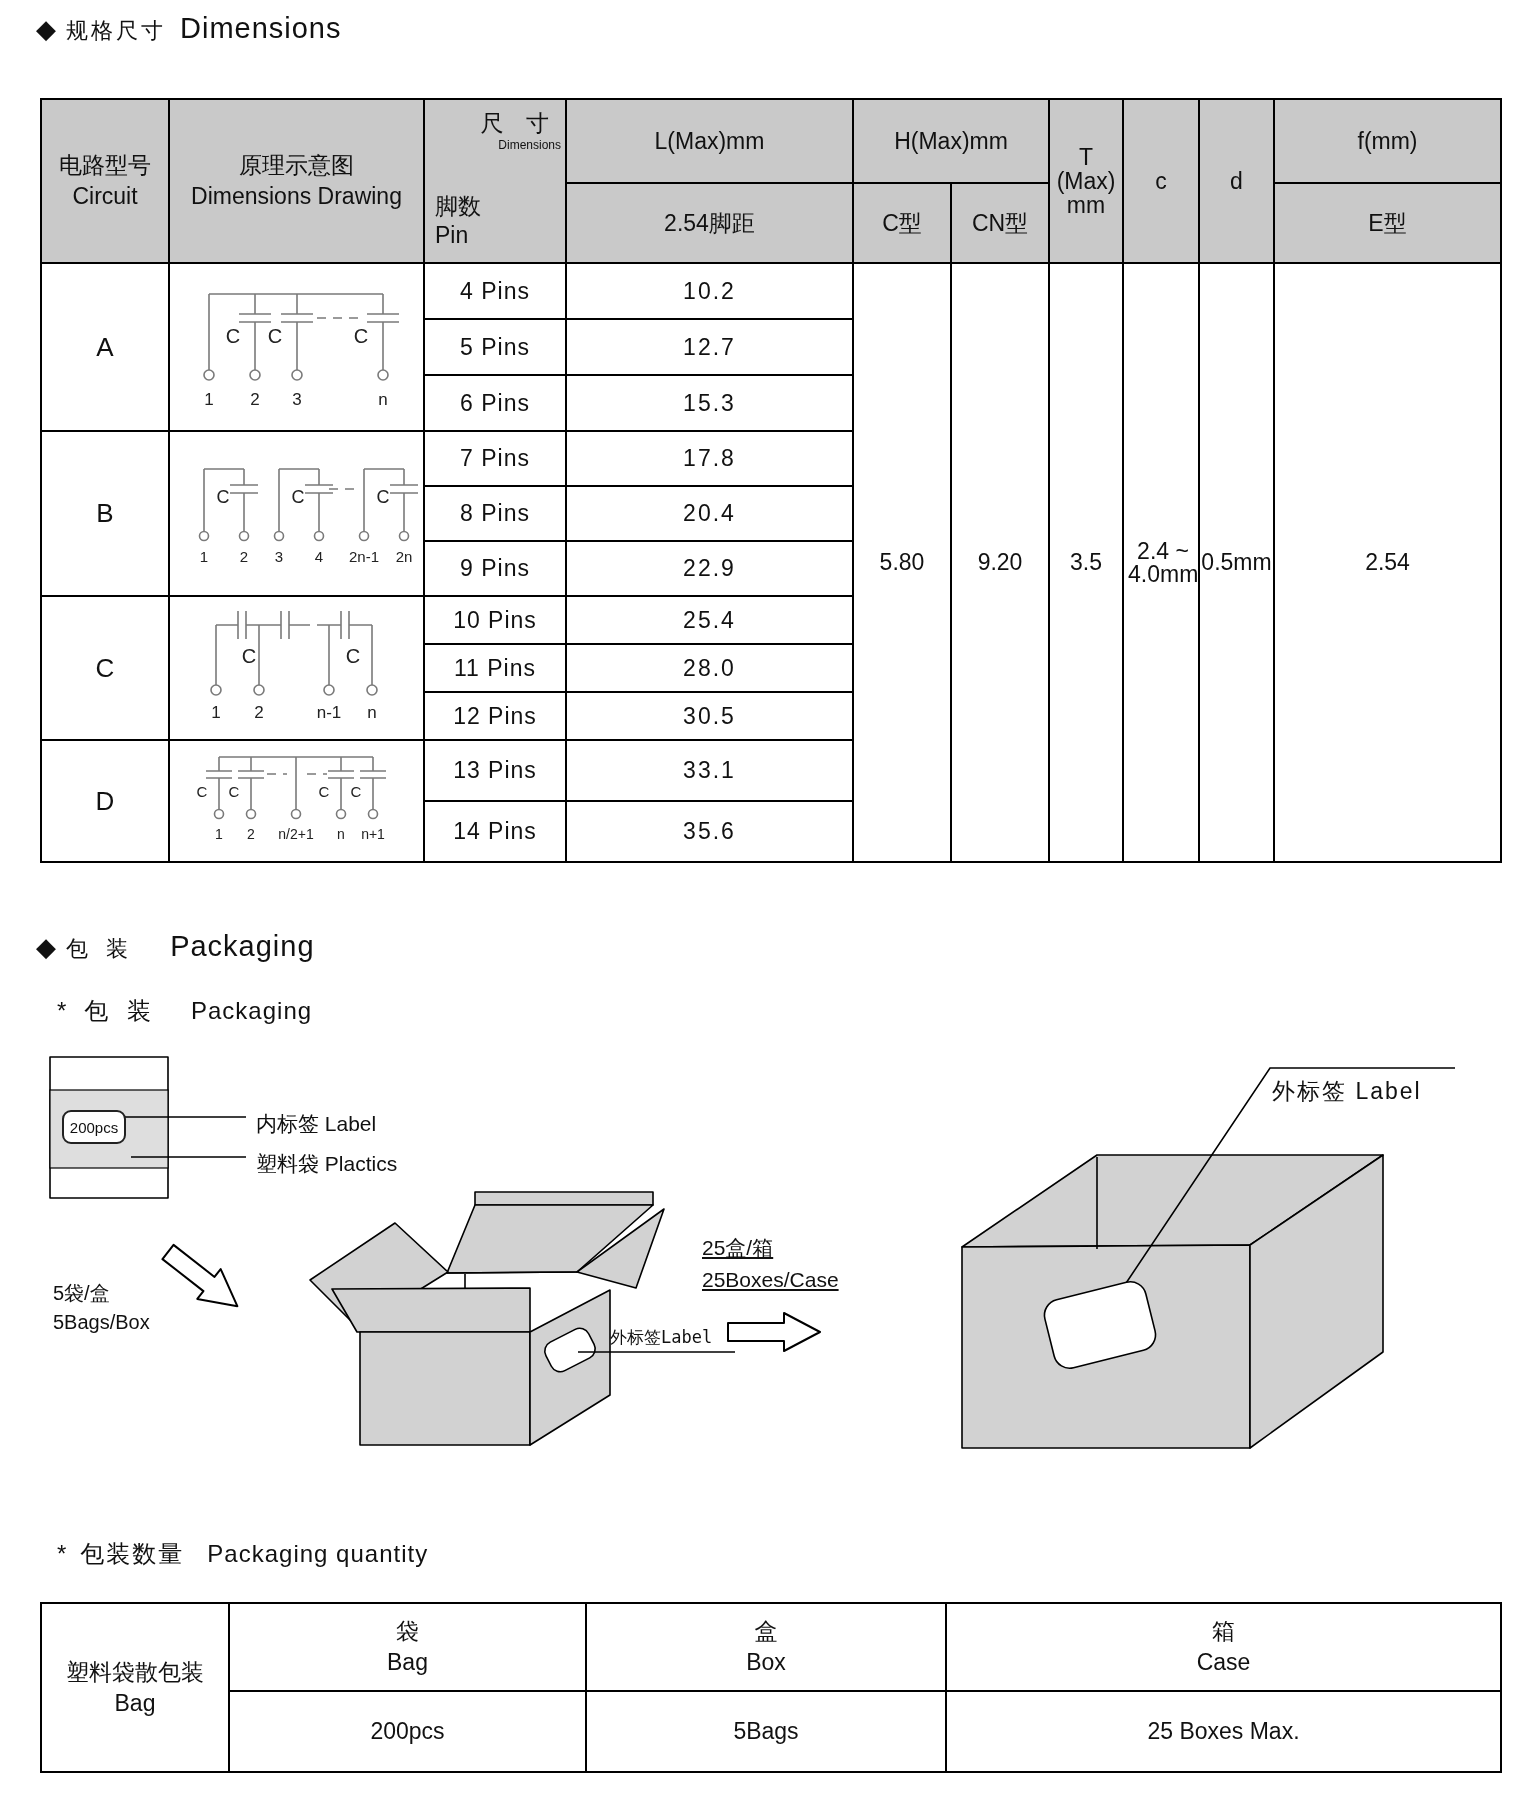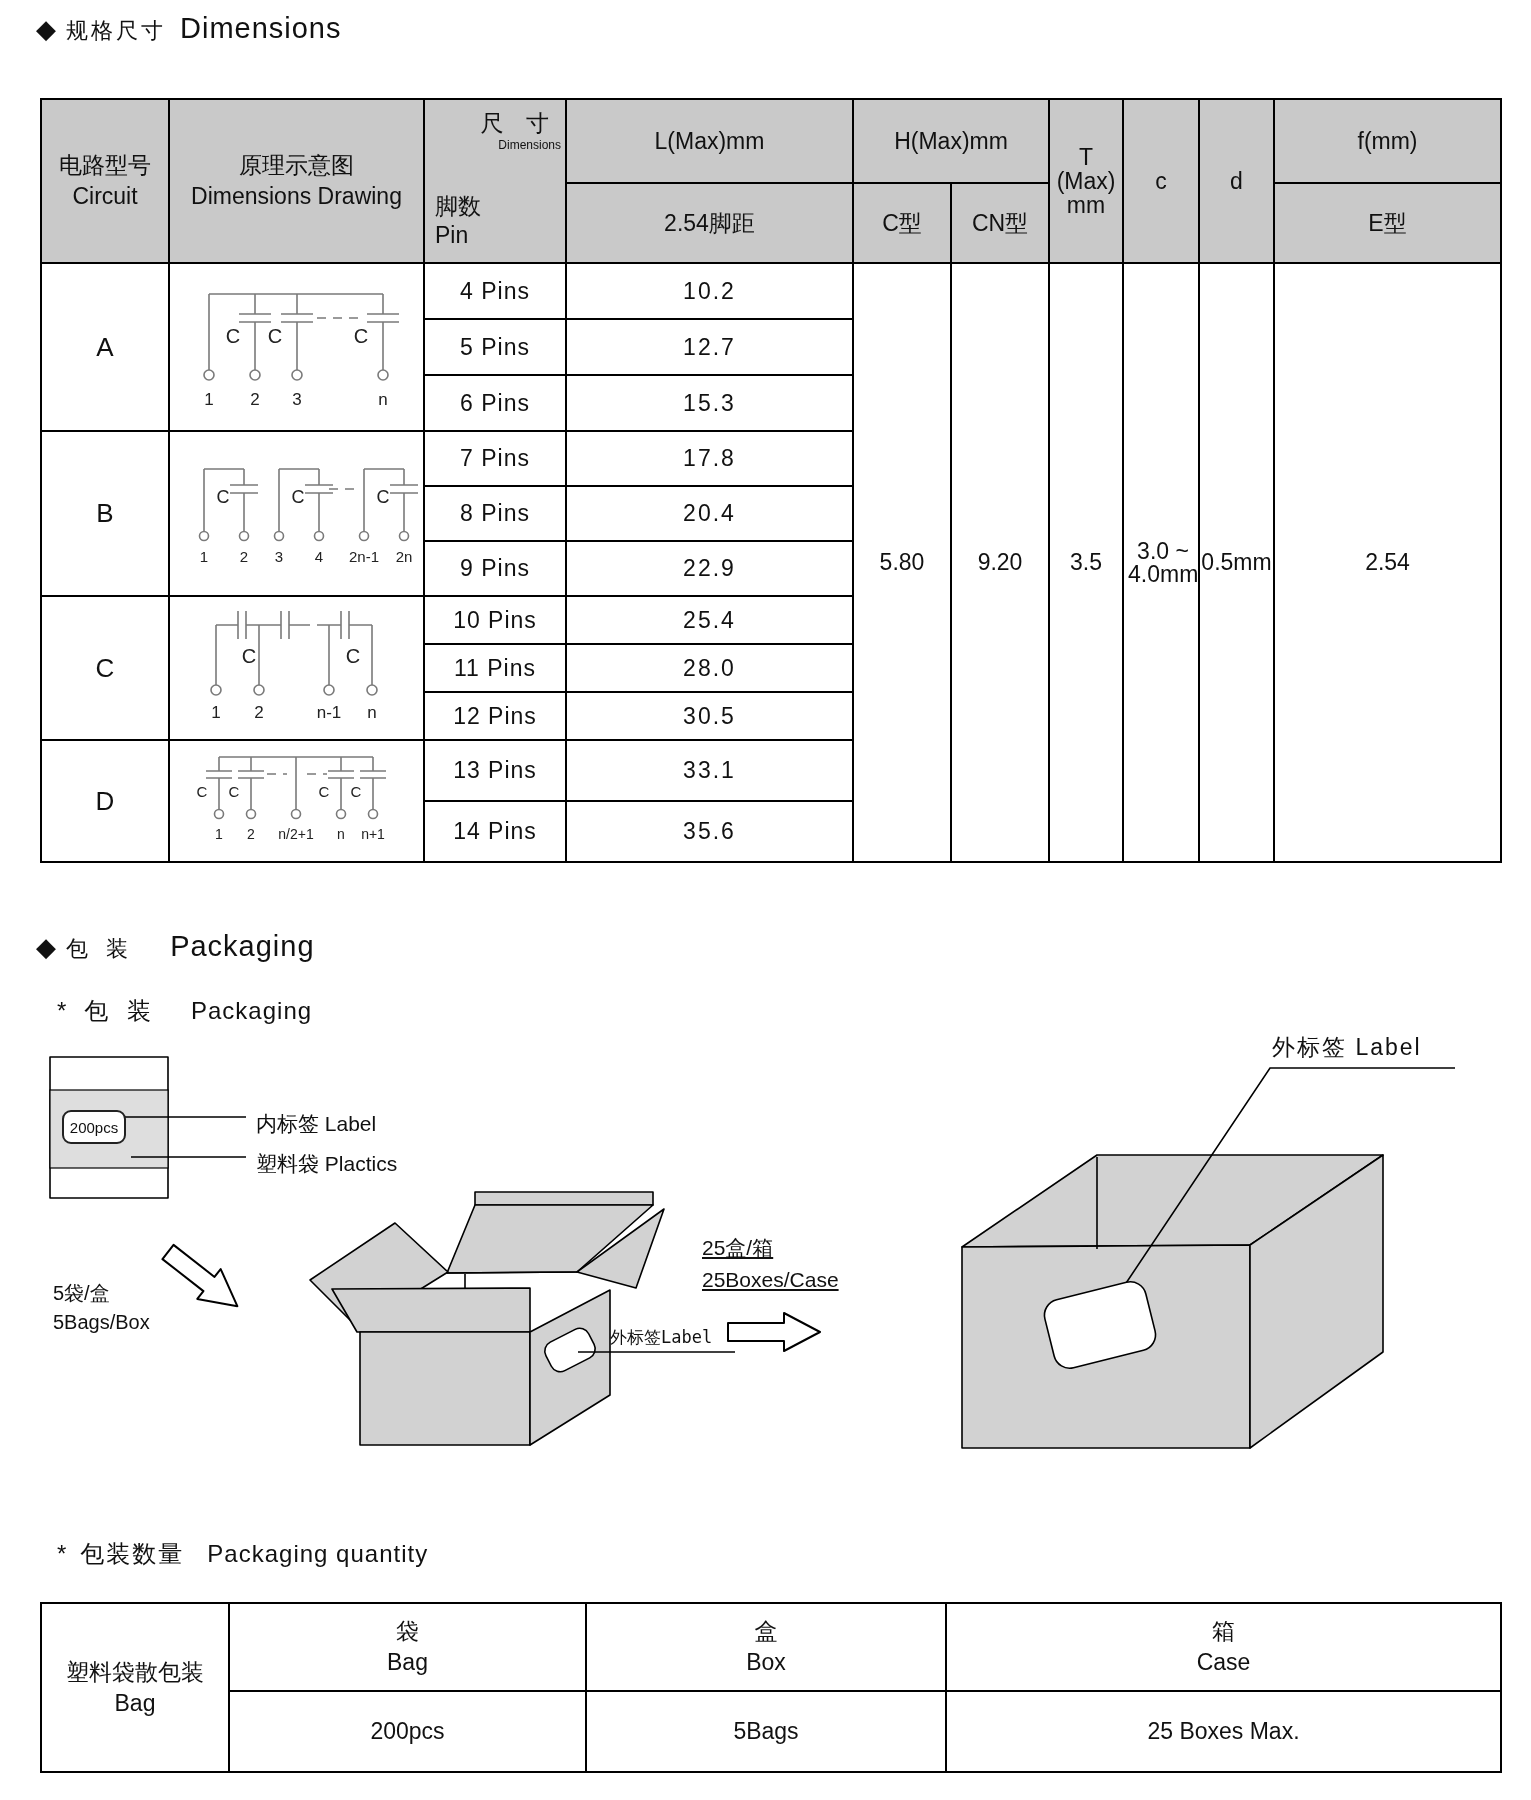--- a/index.html
+++ b/index.html
@@ -146,21 +146,21 @@
             <text x="126" y="141" font-size="17">3</text>
             <text x="212" y="141" font-size="17">n</text>
           </svg>
         </td>
         <td class="pinval">4 Pins</td>
         <td class="lval">10.2</td>
         <td rowspan="11">5.80</td>
         <td rowspan="11">9.20</td>
         <td rowspan="11">3.5</td>
         <td rowspan="11" class="cdim">
-          <div>3.0 ~</div>
+          <div>2.4 ~</div>
             <div>4.0mm</div>
         </td>
         <td rowspan="11" class="dval">0.5mm</td>
         <td rowspan="11">2.54</td>
       </tr>
       <tr style="height:56px">
         <td class="pinval">5 Pins</td>
         <td class="lval">12.7</td>
       </tr>
       <tr style="height:56px">
@@ -320,21 +320,21 @@
   <div class="abs plabel lbl21" style="left:256px;top:1142px;">塑料袋 Plactics</div>
   <div class="abs plabel lbl2line" style="left:53px;top:1279px;">
     <div>5袋/盒</div>
       <div>5Bags/Box</div>
   </div>
   <div id="lbl-boxlabel" class="abs plabel" style="left:610px;top:1326px;">外标签Label</div>
   <div id="lbl-25boxes" class="abs plabel" style="left:702px;top:1232px;">
     <div>25盒/箱</div>
       <div>25Boxes/Case</div>
   </div>
-  <div id="lbl-caselabel" class="abs plabel" style="left:1272px;top:1032px;">外标签 Label</div>
+  <div id="lbl-caselabel" class="abs plabel" style="left:1272px;top:1076px;">外标签 Label</div>
 
   <div class="abs sub-title" style="left:57px;top:1538px;">
     <span class="ast" style="margin-right:14px">*</span>
     <span class="cn" style="letter-spacing:2px">包装数量</span>
     <span class="en" style="margin-left:23px">Packaging quantity</span>
   </div>
 
   <table id="qtytable" class="abs" style="left:40px;top:1602px;">
     <colgroup>
       <col style="width:188px">

